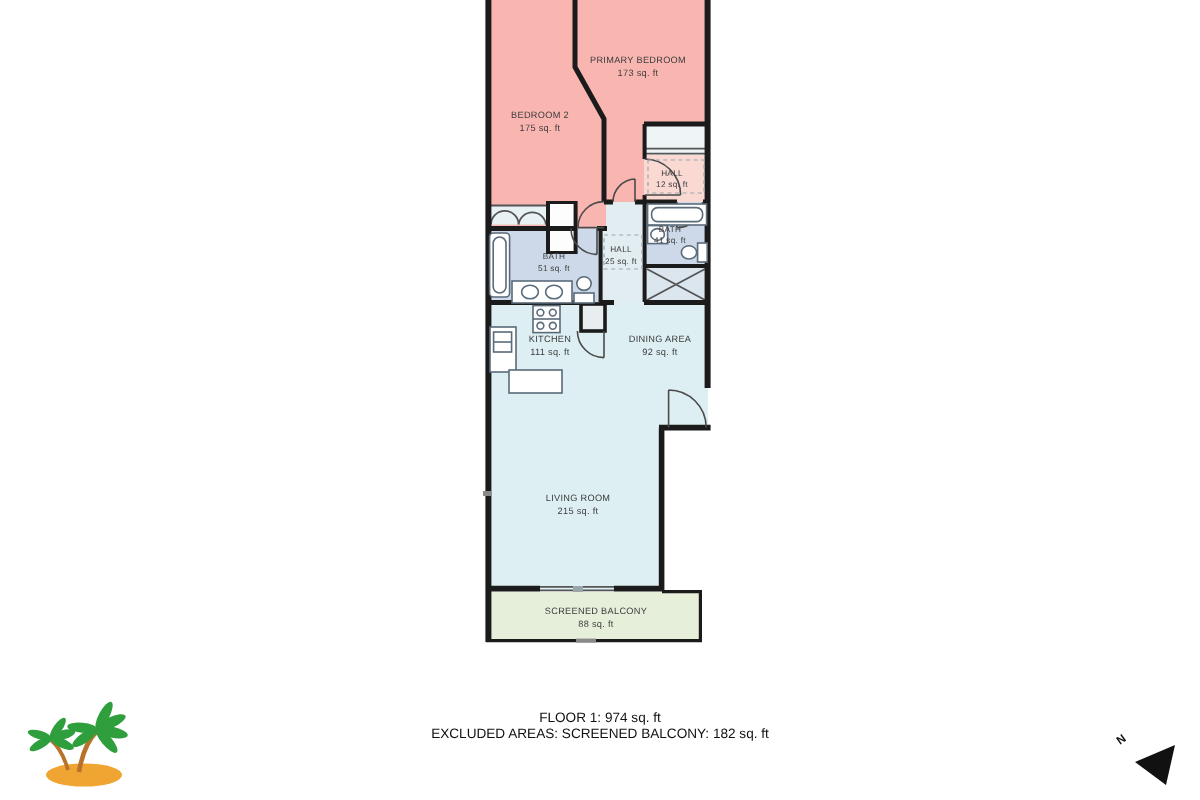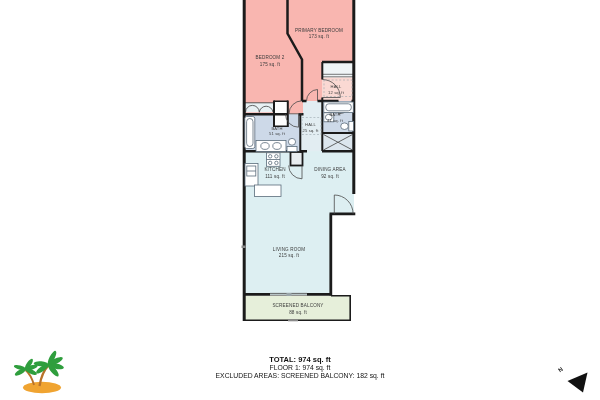--- a/index.html
+++ b/index.html
@@ -168,18 +168,17 @@
     </g>
   </g>
 
   <g>
     <polygon points="567.5,381 587.5,372.5 583,392.5" fill="#111111"></polygon>
     <text x="560" y="372.5" font-family="Liberation Sans, sans-serif" font-size="5.8" font-weight="bold" fill="#111111" transform="rotate(-36 560 372.5)">N</text>
   </g>
 </svg>
 
 <div id="footer">
-  <div class="total">TOTAL: 974 sq. ft</div>
   <div class="sub">FLOOR 1: 974 sq. ft</div>
   <div class="sub">EXCLUDED AREAS: SCREENED BALCONY: 182 sq. ft</div>
 </div>
 
 </div>
 
 </body></html>

